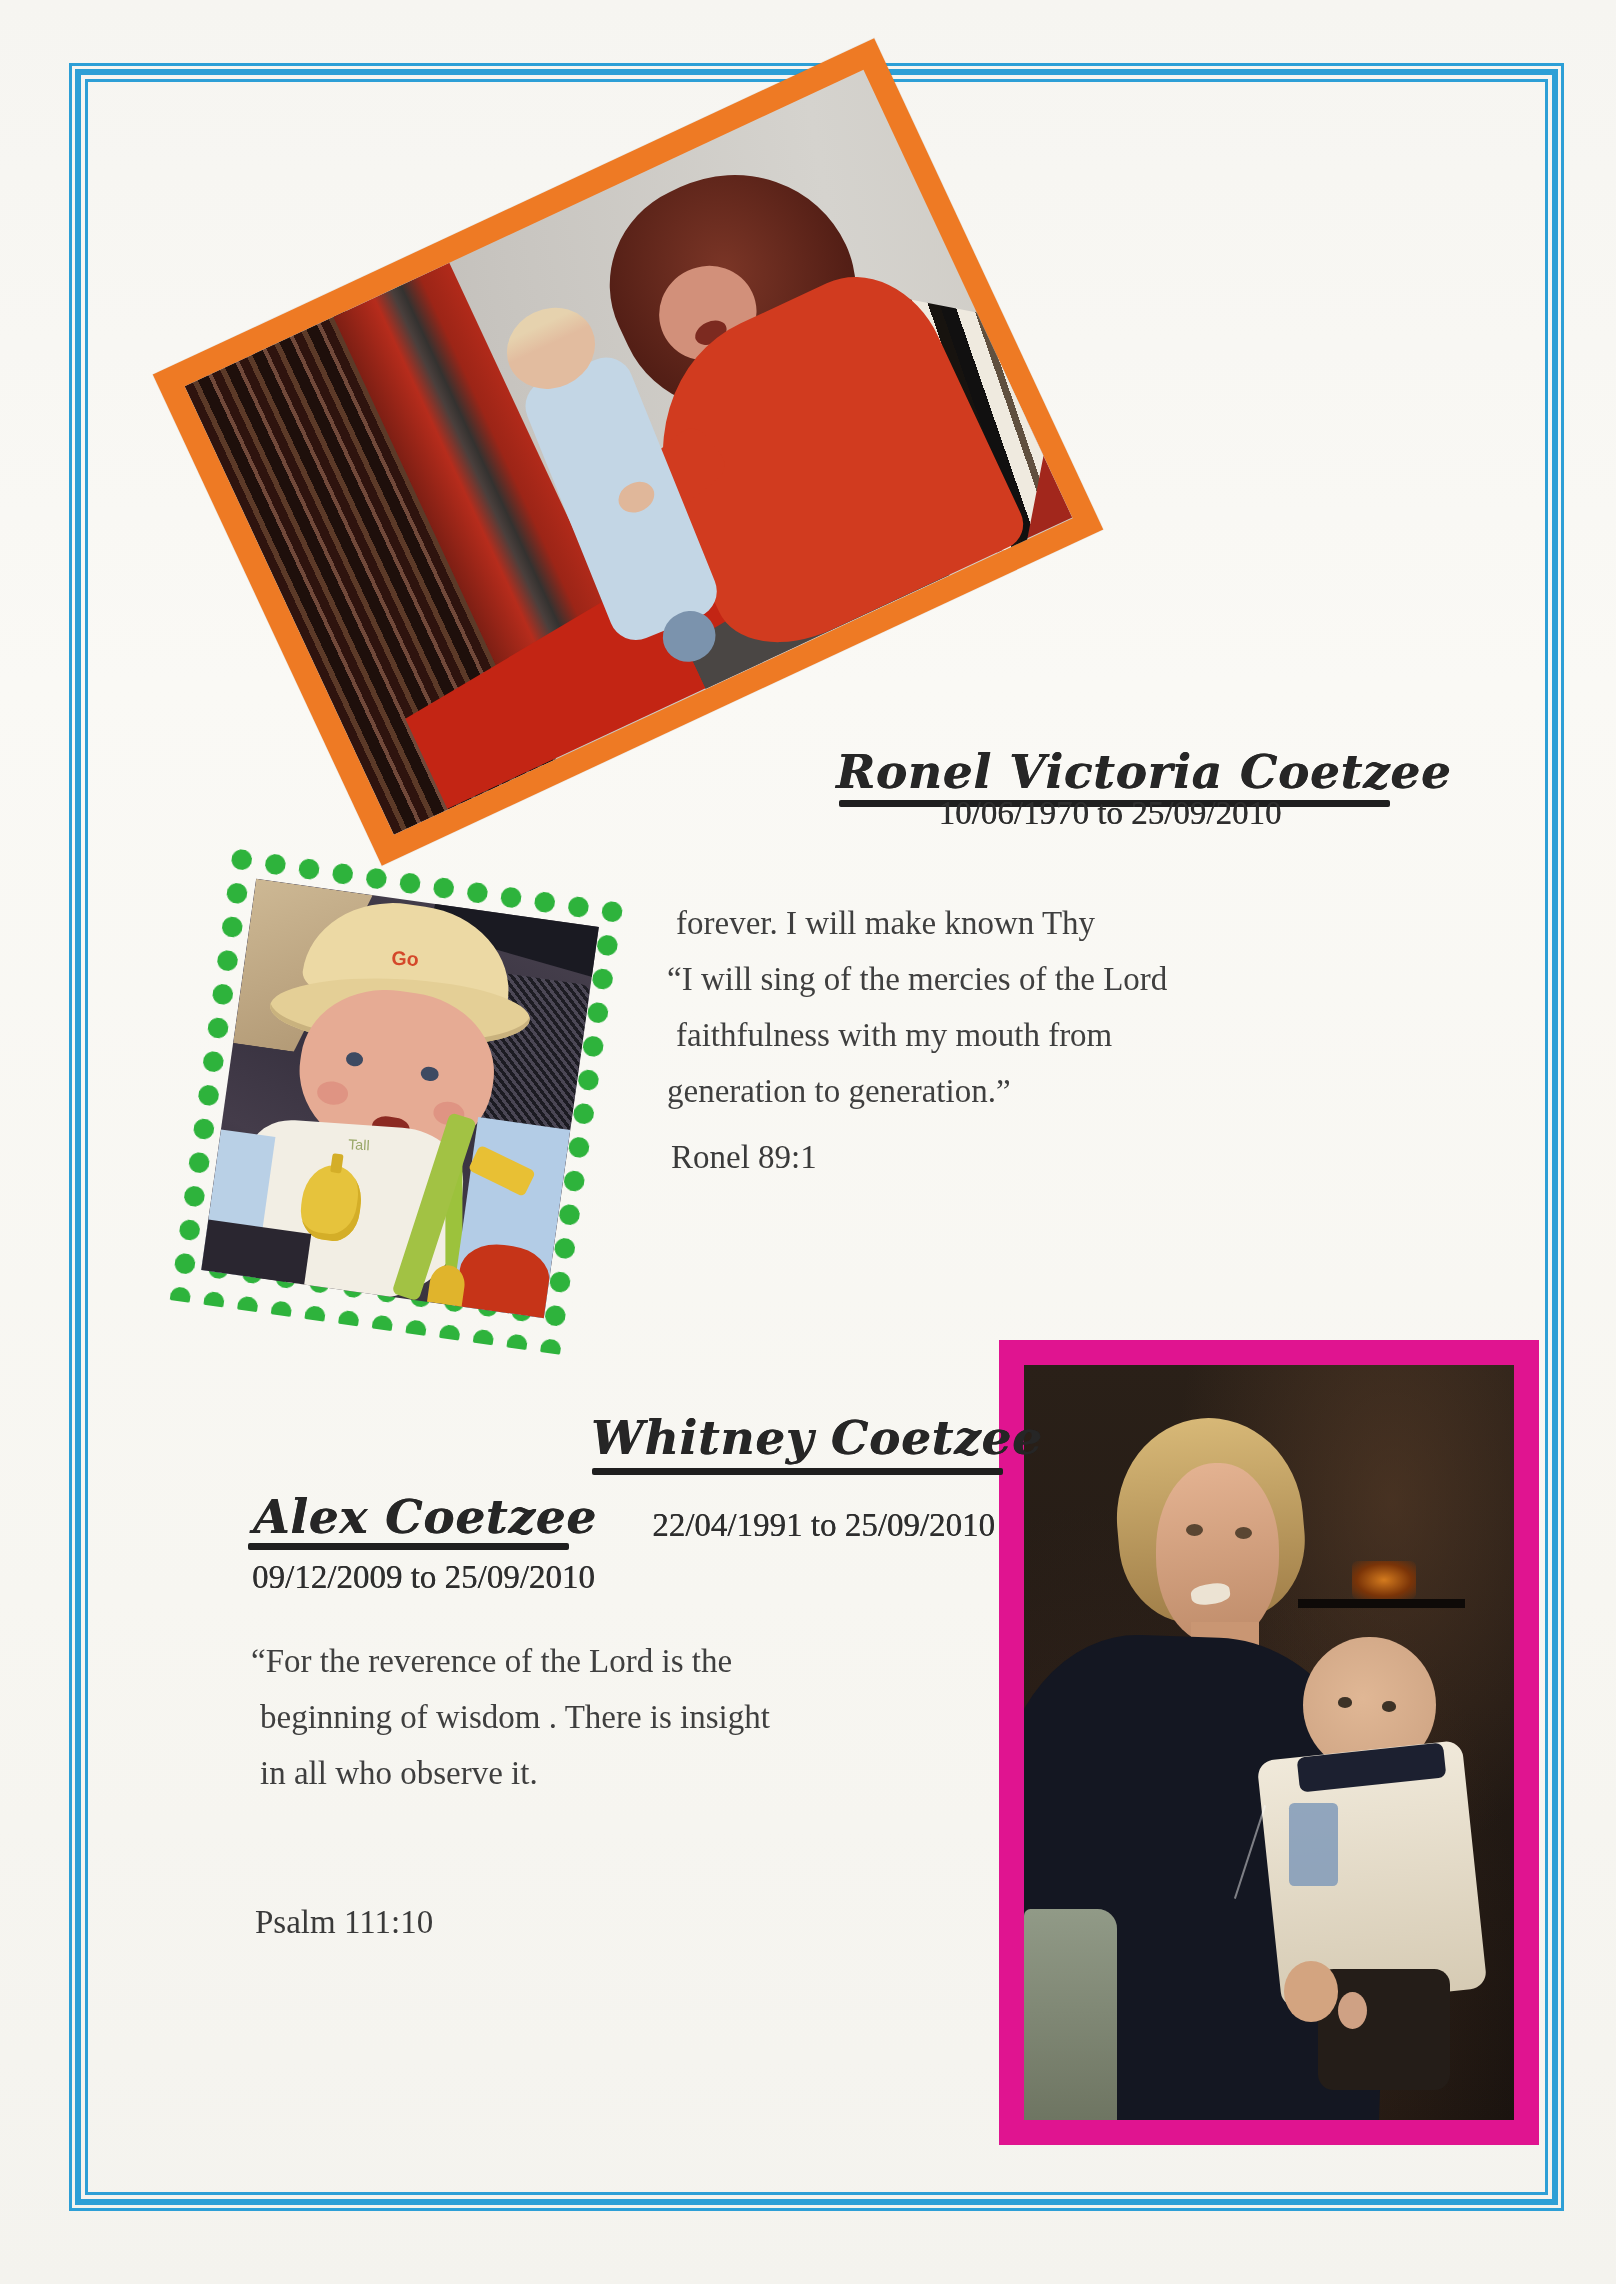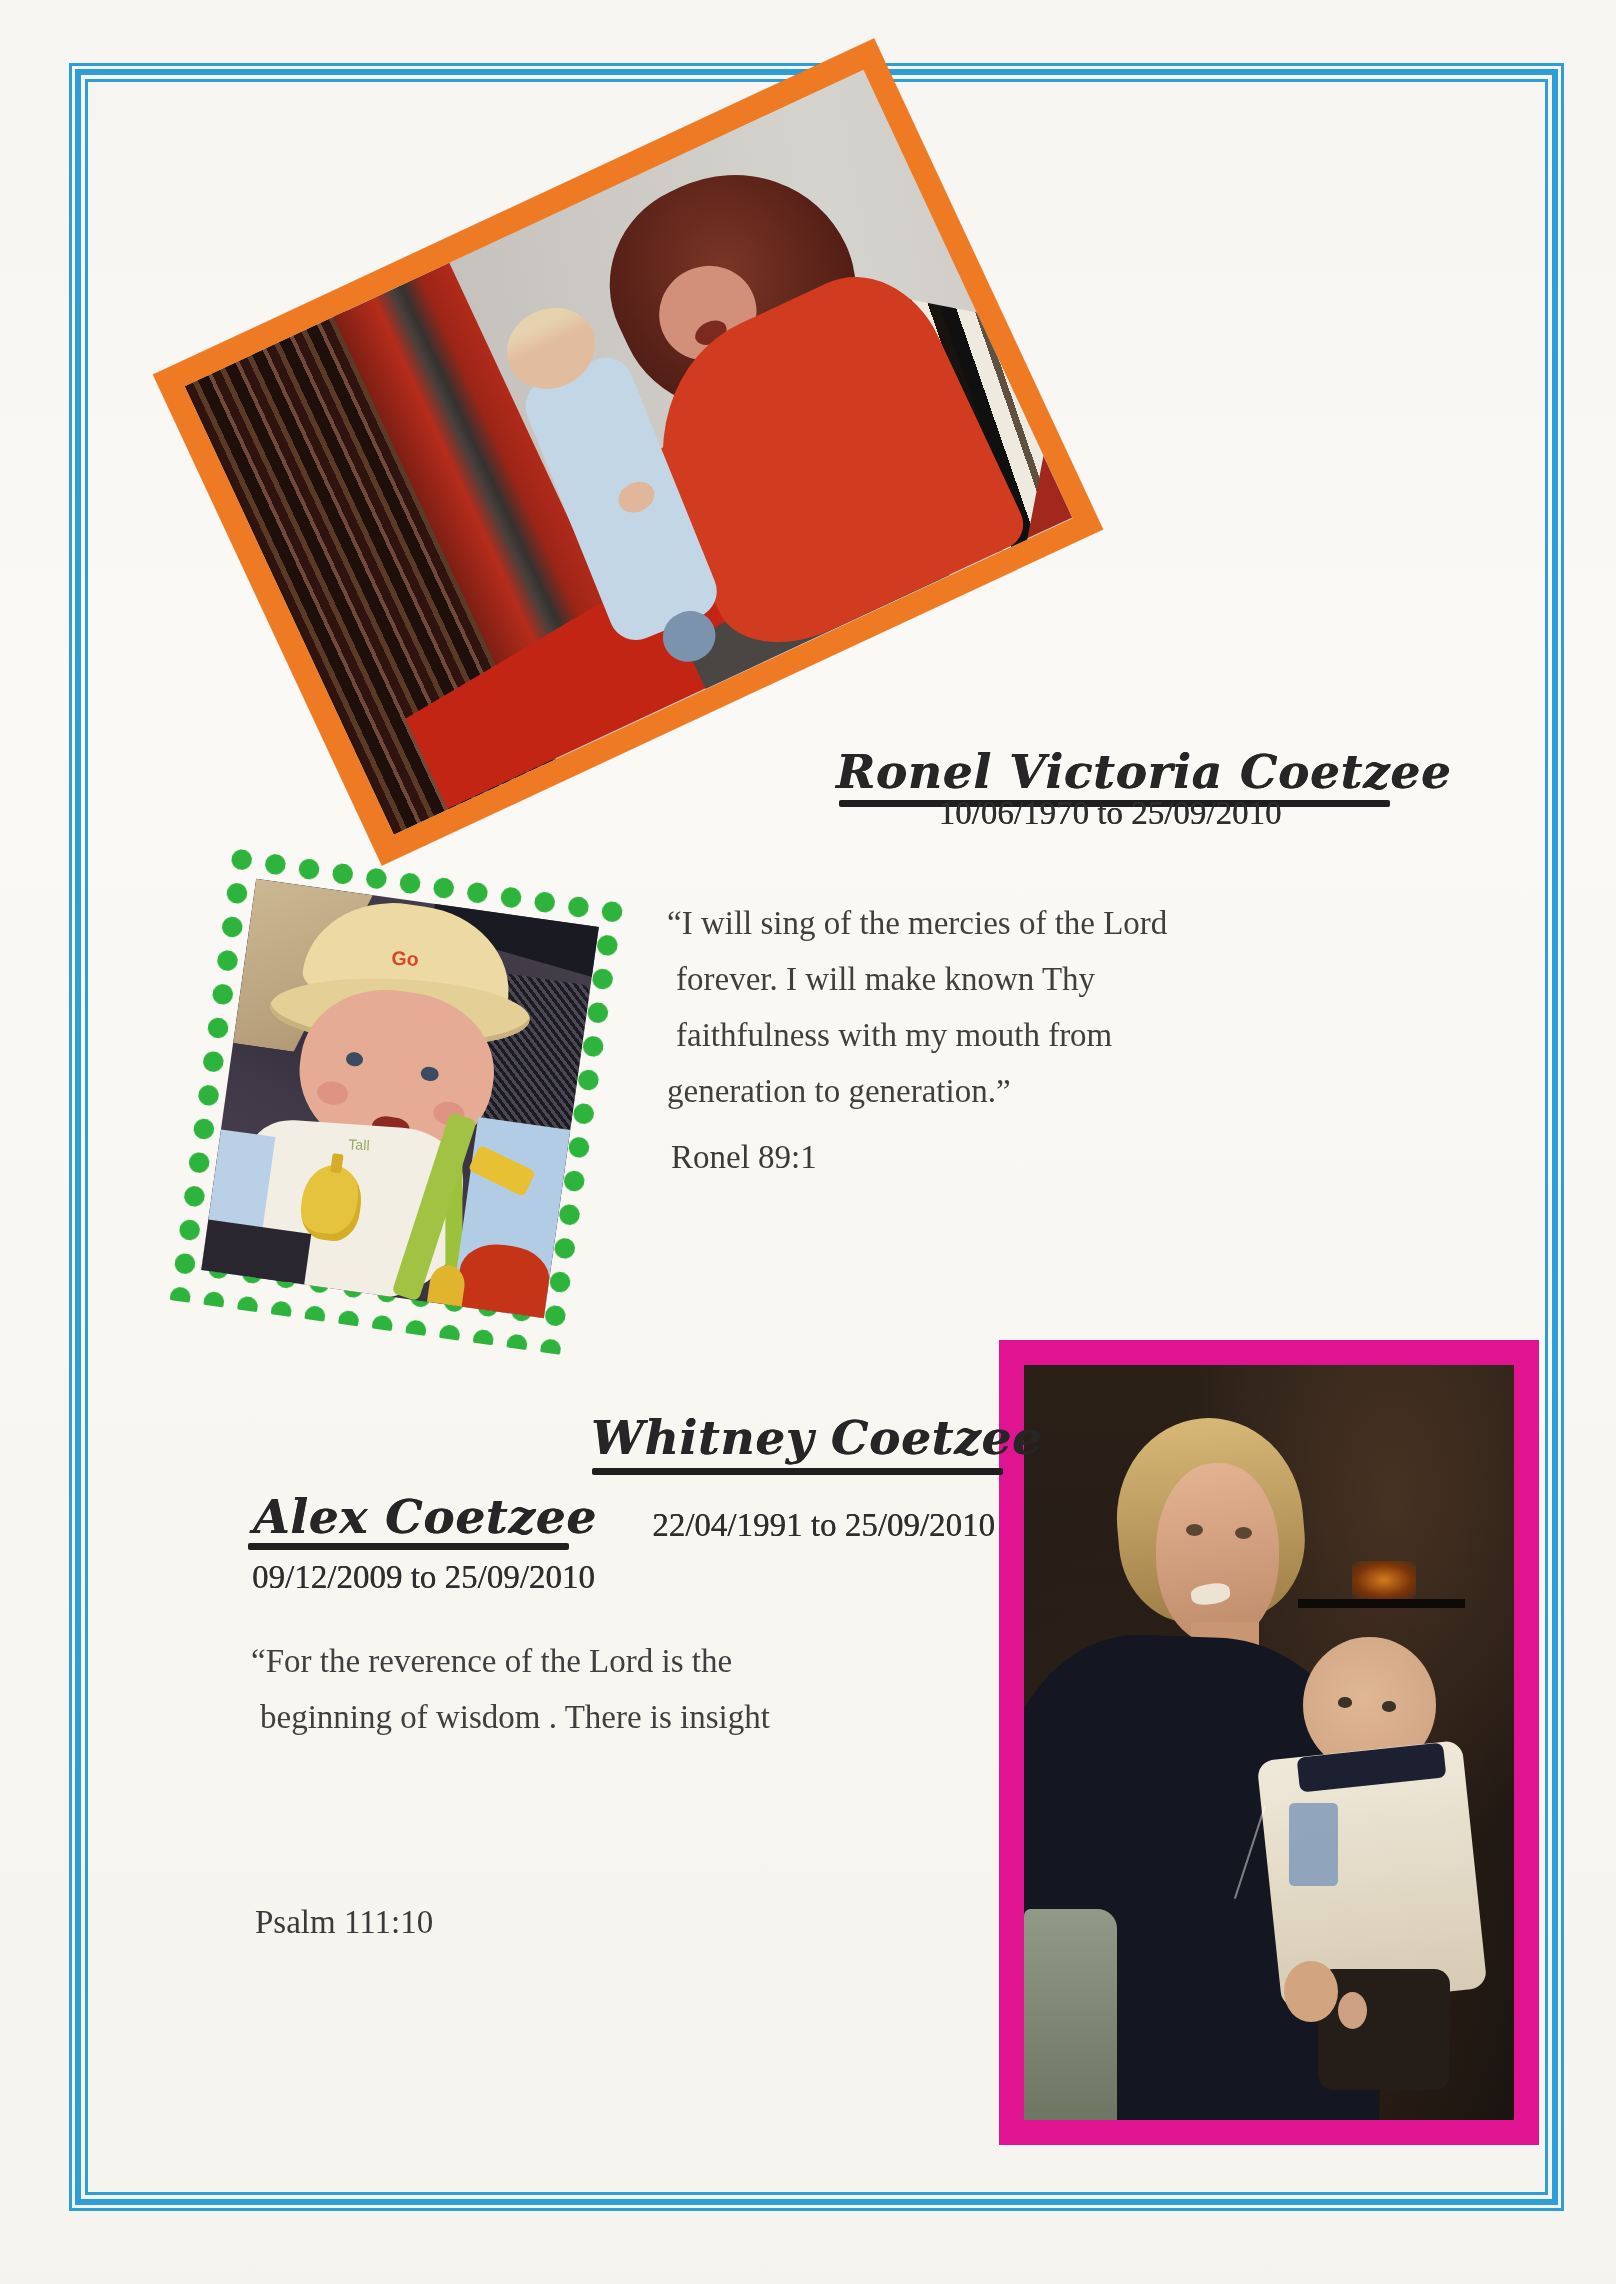--- a/index.html
+++ b/index.html
@@ -248,35 +248,36 @@
       <div class="p3-couch"></div>
       <div class="p3-scratch"></div>
     </div>
   </div>
 
   <div class="name name-ronel">Ronel Victoria Coetzee</div>
   <div class="rule rule-ronel"></div>
   <div class="dates date-ronel">10/06/1970 to 25/09/2010</div>
 
   <div class="quote quote-1">
+    <div class="q-line indent">forever. I will make known Thy</div>
     <div class="q-line">“I will sing of the mercies of the Lord</div>
-    <div class="q-line indent">forever. I will make known Thy</div>
     <div class="q-line indent">faithfulness with my mouth from</div>
     <div class="q-line">generation to generation.”</div>
   </div>
   <div class="psalm psalm-1">Ronel 89:1</div>
 
   <div class="name name-whitney">Whitney Coetzee</div>
   <div class="rule rule-whitney"></div>
   <div class="dates date-whitney">22/04/1991 to 25/09/2010</div>
 
   <div class="name name-alex">Alex Coetzee</div>
   <div class="rule rule-alex"></div>
   <div class="dates date-alex">09/12/2009 to 25/09/2010</div>
 
   <div class="quote quote-2">
     <div class="q-line">“For the reverence of the Lord is the</div>
     <div class="q-line indent">beginning of wisdom . There is insight</div>
+    <div class="q-line indent">in all who observe it.</div>
   </div>
   <div class="psalm psalm-2">Psalm 111:10</div>
 
 </div>
 
 
 </body></html>

